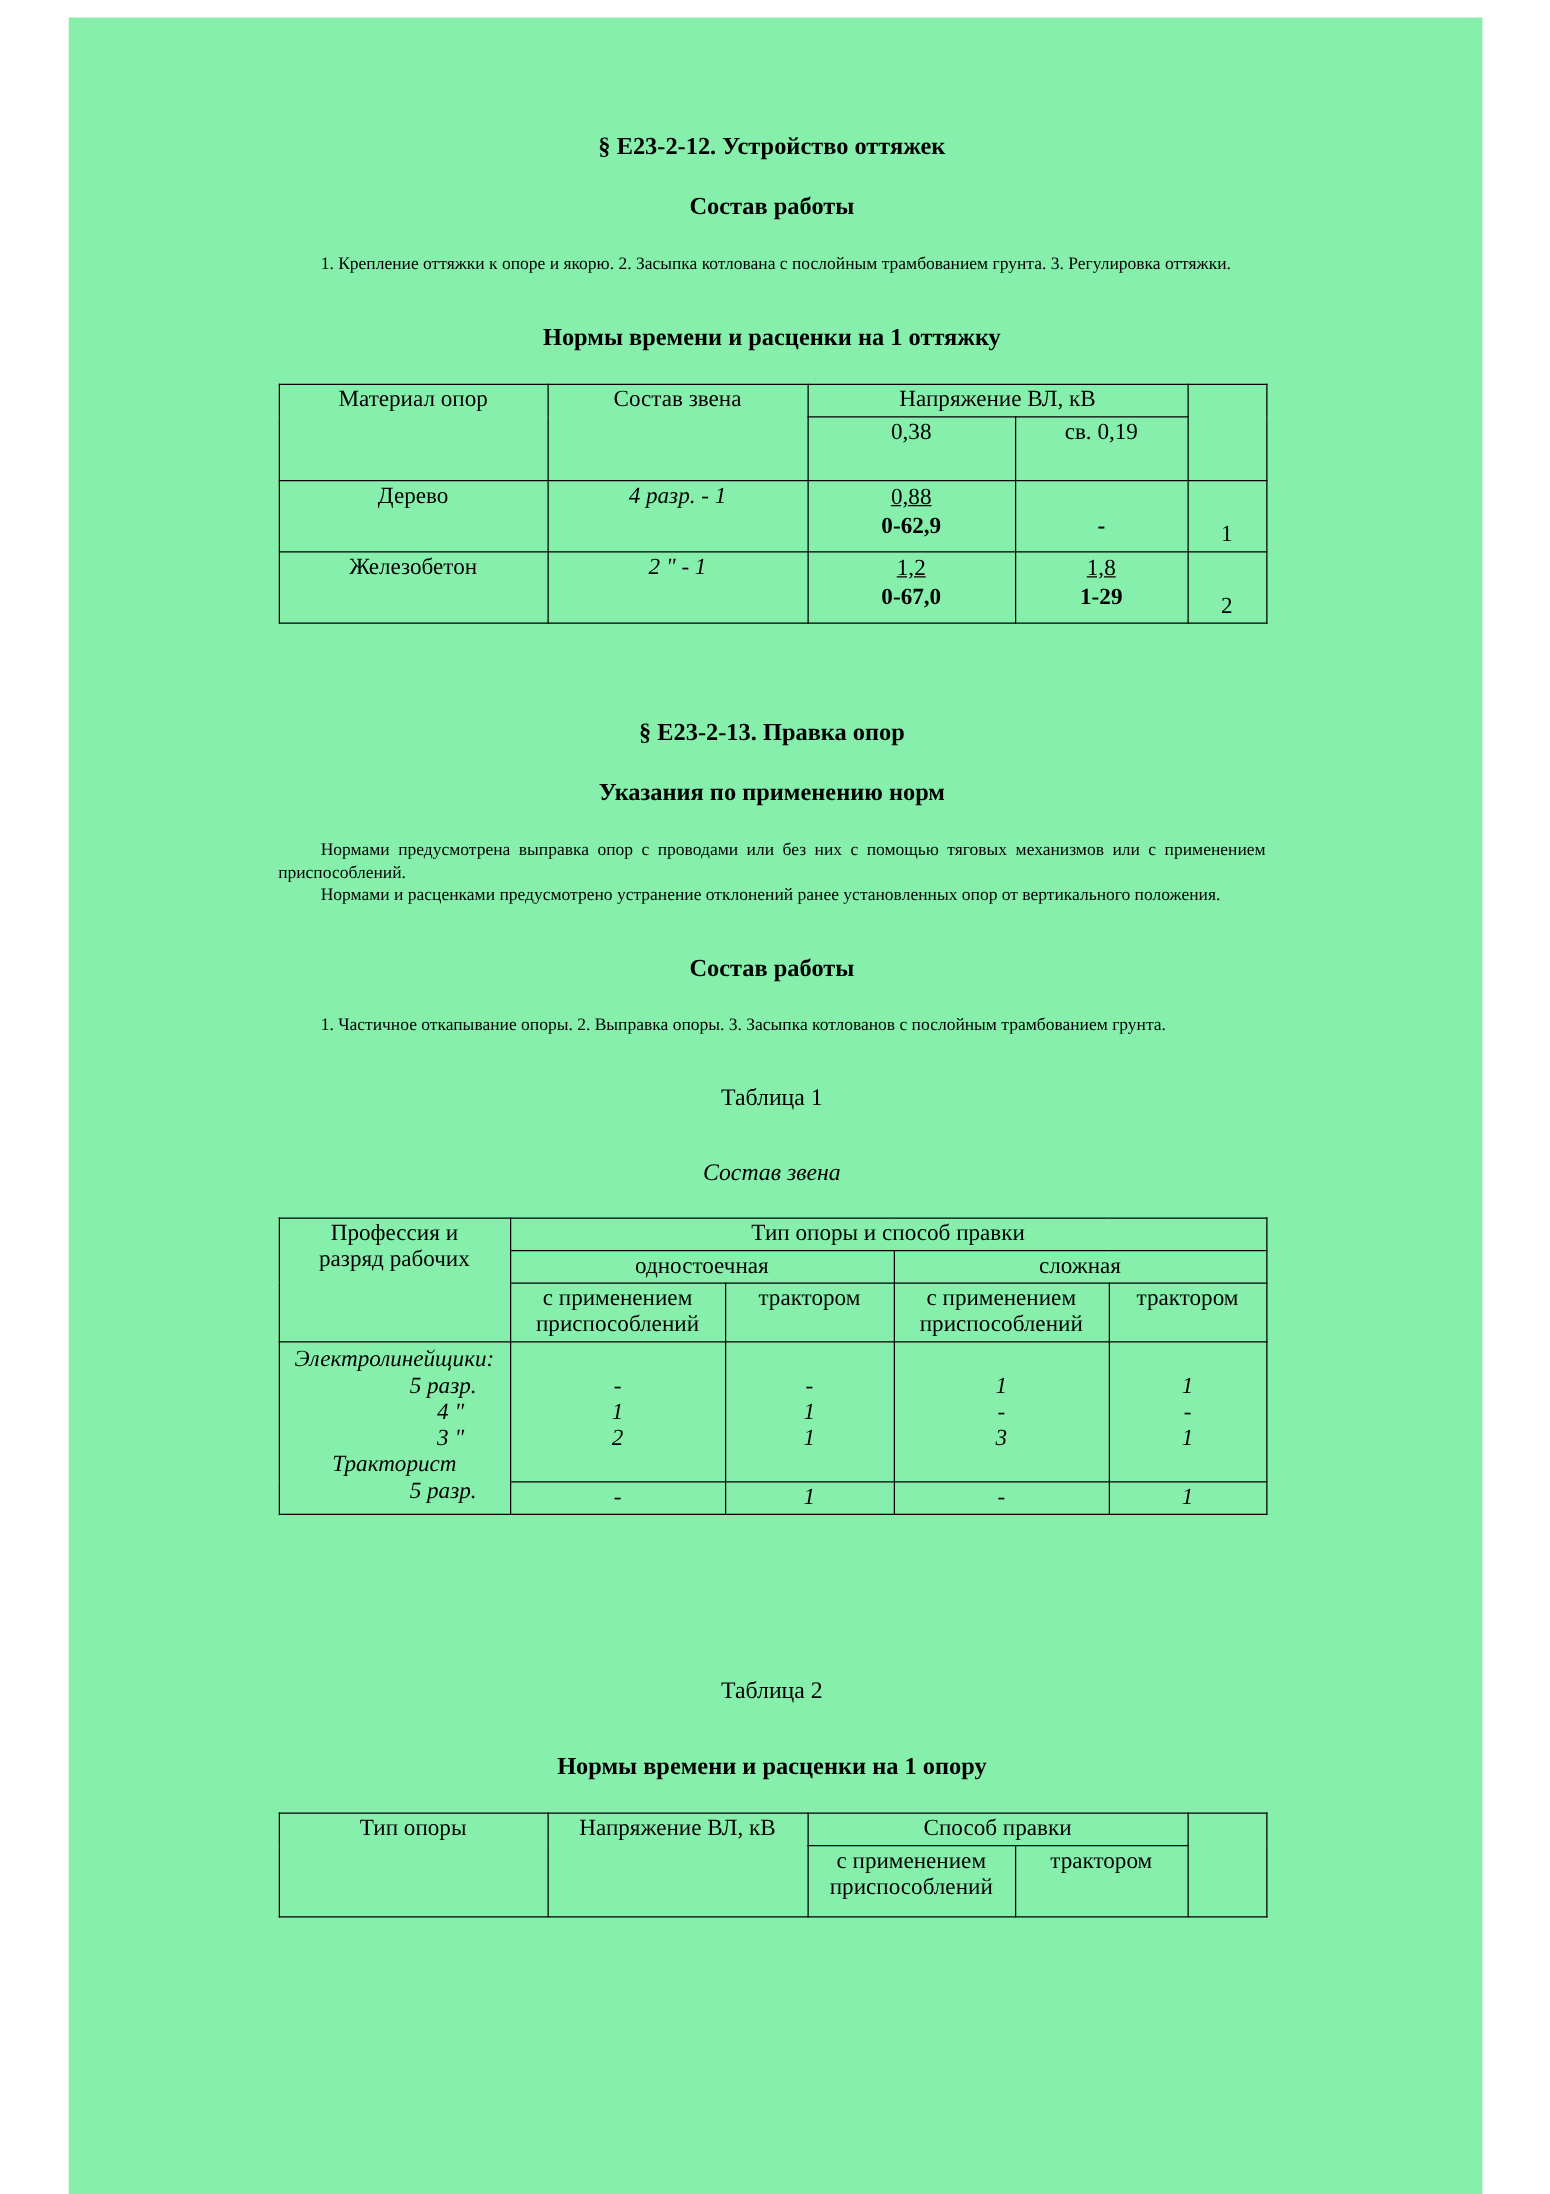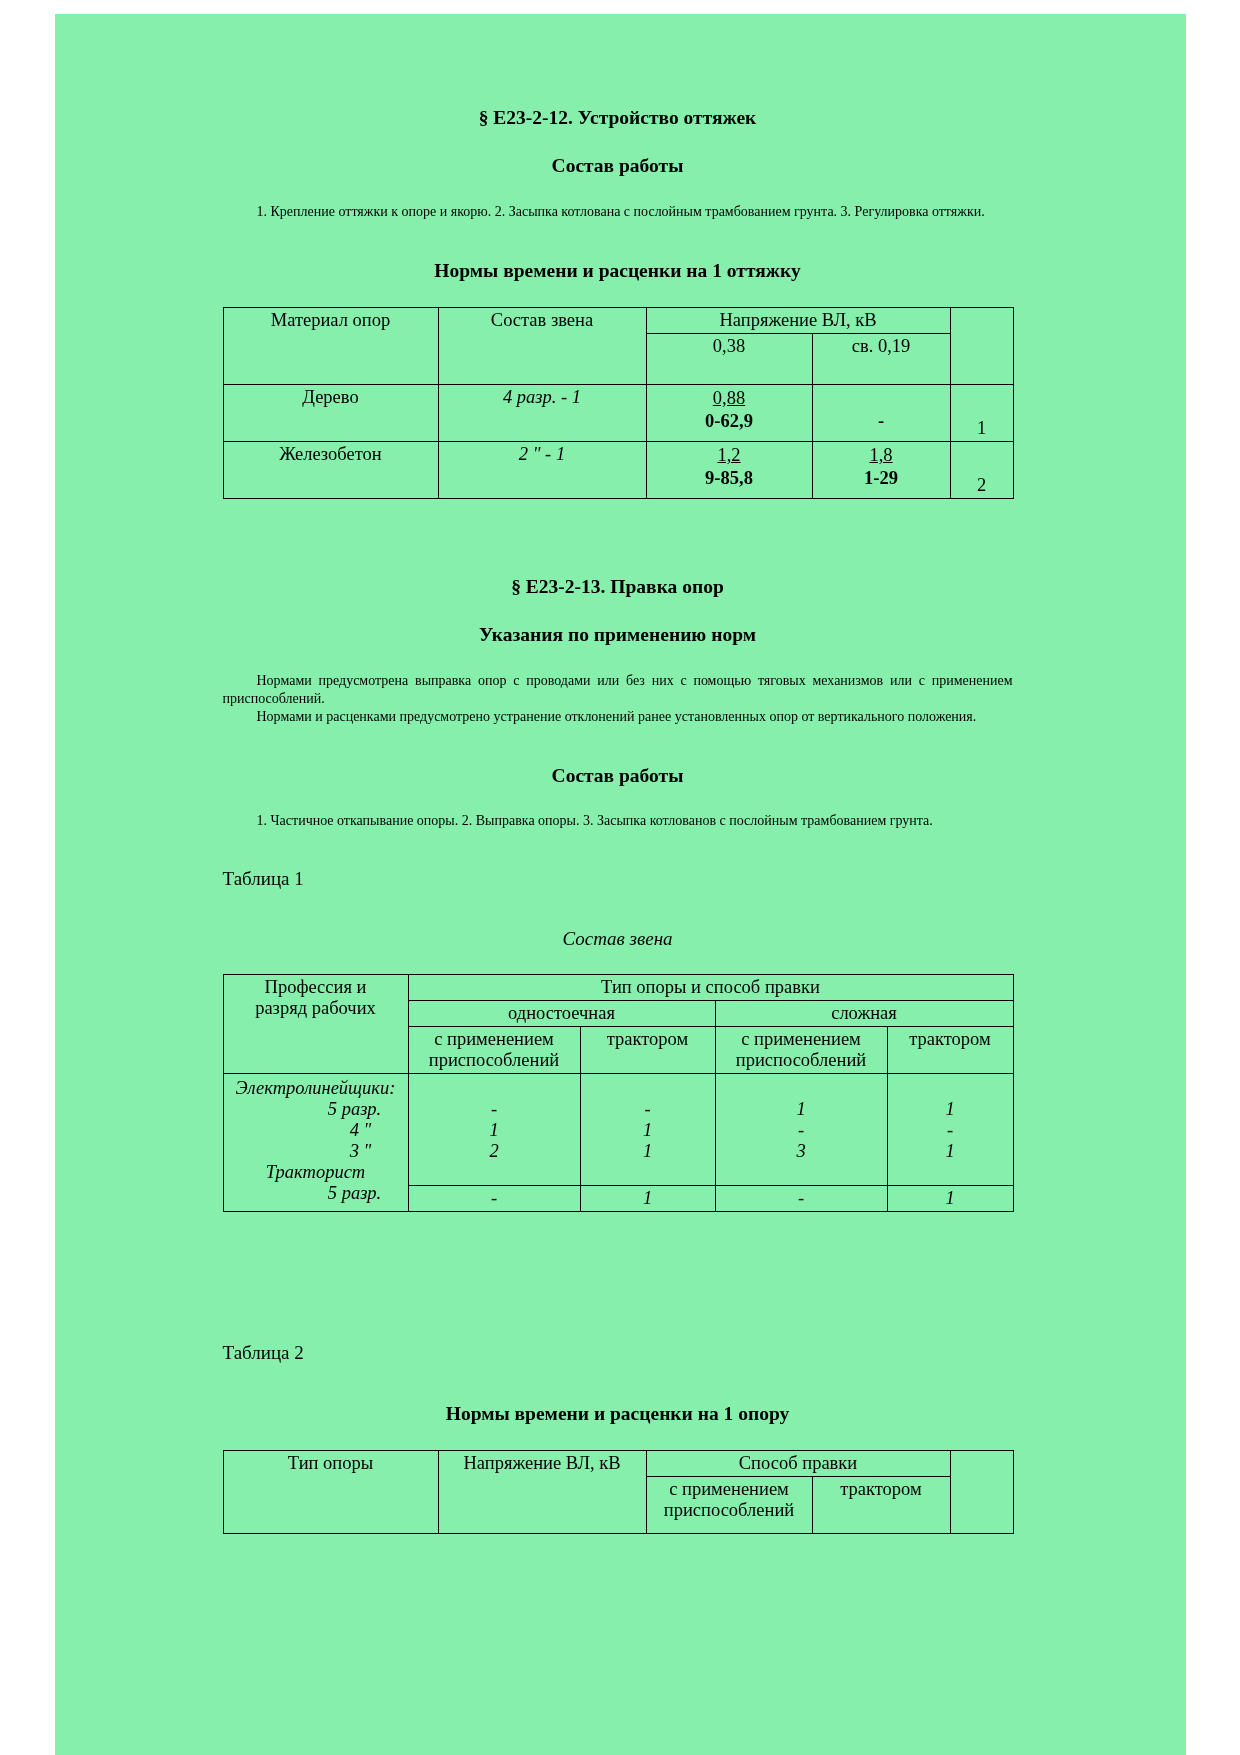--- a/index.html
+++ b/index.html
@@ -36,21 +36,21 @@
   .sec-title { margin-top: 0; }
   .para {
     font-size: 14px;
     line-height: 1.28;
     text-align: justify;
     text-indent: 34px;
     margin: 0;
   }
   .para-block { margin: 0; }
   .tbl-caption-right {
-    text-align: left;
+    text-align: center;
     font-size: 19px;
   }
   .tbl-caption-italic {
     text-align: center;
     font-style: italic;
     font-size: 19px;
   }
 
   table.doc {
     border-collapse: collapse;
@@ -163,21 +163,21 @@
           <td style="vertical-align:bottom;">1</td>
         </tr>
 
         <tr>
           <td class="tleft" style="height:52px;">Железобетон</td>
           <td class="ital">2   "   - 1</td>
           <td>
             <div class="cellnum">
               <span class="frac-top">1,2</span>
             </div>
-            <div class="cellnum bold">9-85,8</div>
+            <div class="cellnum bold">0-67,0</div>
           </td>
           <td>
             <div class="cellnum">
               <span class="frac-top">1,8</span>
             </div>
             <div class="cellnum bold">1-29</div>
           </td>
           <td style="vertical-align:bottom;">2</td>
         </tr>
       </tbody>

